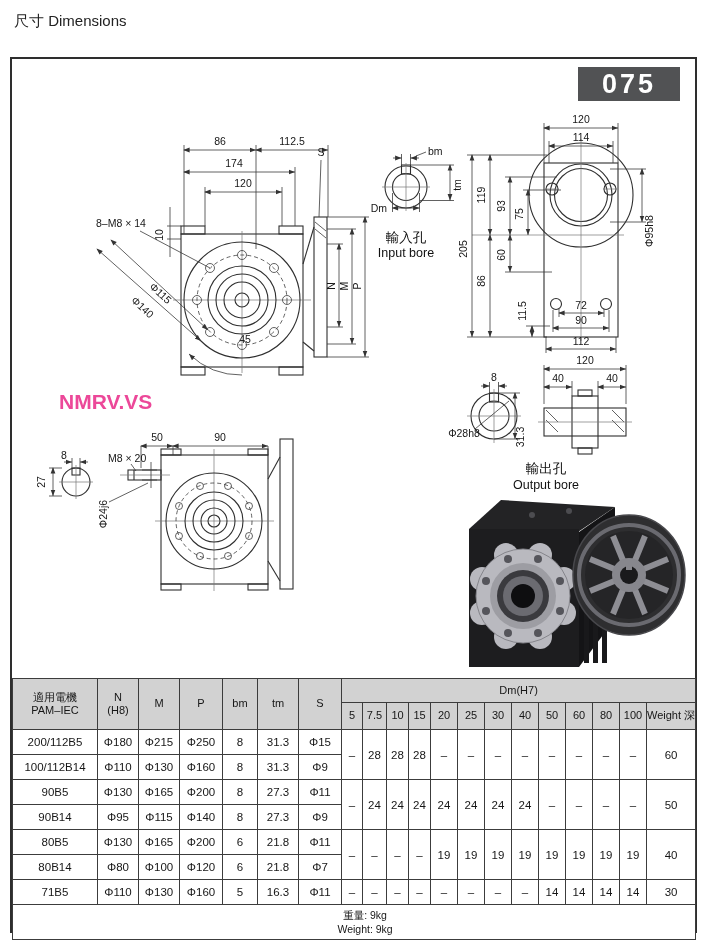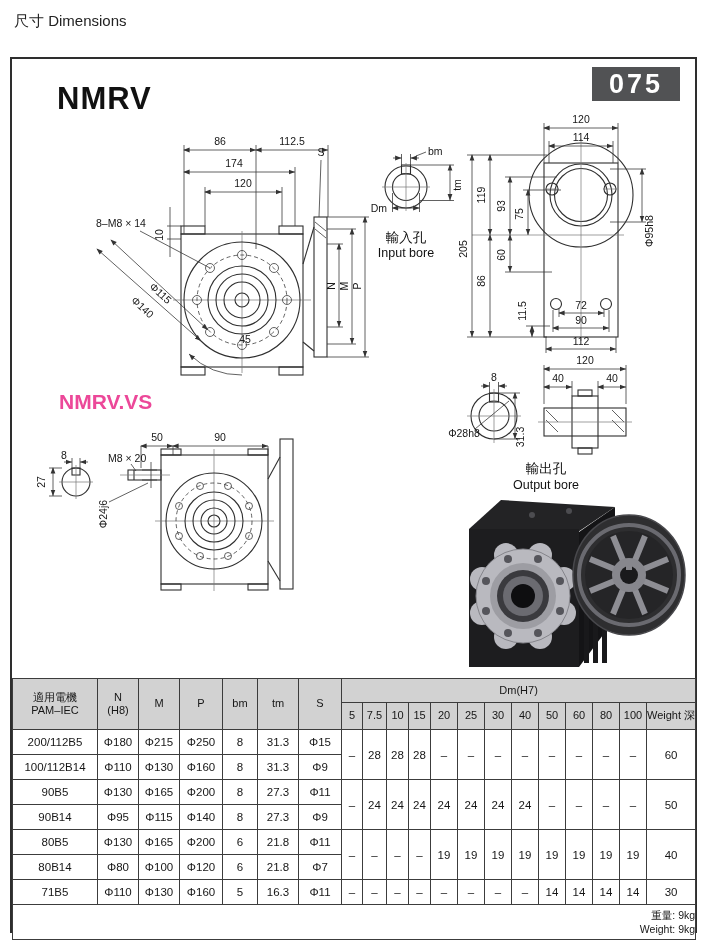--- a/index.html
+++ b/index.html
@@ -9,51 +9,50 @@
     -webkit-font-smoothing:antialiased;
   }
   .page-title{position:absolute;left:14px;top:12px;font-size:15px;color:#222;}
   .panel{
     position:absolute;left:10px;top:57px;width:687px;height:876px;
     border:2px solid #2e2e2e;box-sizing:border-box;background:#fff;
   }
   .model-title{position:absolute;left:45px;top:22px;font-size:31px;font-weight:bold;letter-spacing:1px;color:#111;}
   .model-title-vs{position:absolute;left:47px;top:331px;font-size:21px;font-weight:bold;color:#ec4899;}
   .badge{
-    position:absolute;right:15px;top:8px;width:88px;height:34px;background:#515254;color:#fff;
+    position:absolute;right:15px;top:8px;width:102px;height:34px;background:#515254;color:#fff;
     font-size:27px;font-weight:bold;text-align:center;line-height:34px;letter-spacing:3px;
   }
   svg.drawing{position:absolute;left:0;top:0;}
   
   .ln{stroke:#2f2f2f;fill:none;stroke-width:1.1;}
   .thn{stroke:#777;fill:none;stroke-width:0.7;}
   .dim{stroke:#3a3a3a;fill:none;stroke-width:0.8;}
   .dsh{stroke-dasharray:4 3;}
   text.t{font-size:10.5px;fill:#161616;}
   text.c{font-size:13.5px;fill:#111;}
   text.c2{font-size:12.5px;fill:#111;}
   
   .table-wrap{position:absolute;left:0;right:0;top:619px;bottom:0;}
   table{width:100%;height:100%;border-collapse:collapse;table-layout:fixed;}
   th,td{border:1px solid #3c3c3c;text-align:center;vertical-align:middle;padding:0;
         font-weight:normal;font-size:11.5px;color:#161616;}
   thead th{background:#d2d2d2;font-size:11px;line-height:1.2;}
   thead tr.h1{height:24px;padding-left:6px;}
   thead tr.h2{height:27px;}
   tbody tr{height:25px;background:#fff;}
-  tr.wrow td{text-align:right;padding:3px 0 3px 22px;font-size:10.5px;line-height:1.35;margin-left:40px;}
+  tr.wrow td{text-align:center;padding:3px 0 3px 22px;font-size:10.5px;line-height:1.35;margin-left:40px;}
 </style>
 </head>
 <body>
 
 <div class="page-title">尺寸 Dimensions</div>
 
 <div class="panel">
 
-  <div class="model-title">NMRV</div>
   <div class="model-title-vs">NMRV.VS</div>
   <div class="badge">075</div>
 
   <svg class="drawing" width="683" height="618" viewBox="0 0 683 618">
     <defs>
       <marker id="ar" markerWidth="9" markerHeight="8" refX="8" refY="4" orient="auto">
         <path d="M0,1 L8,4 L0,7 z" fill="#333"></path>
       </marker>
       <marker id="arS" markerWidth="9" markerHeight="8" refX="1" refY="4" orient="auto">
         <path d="M8,1 L0,4 L8,7 z" fill="#333"></path>

